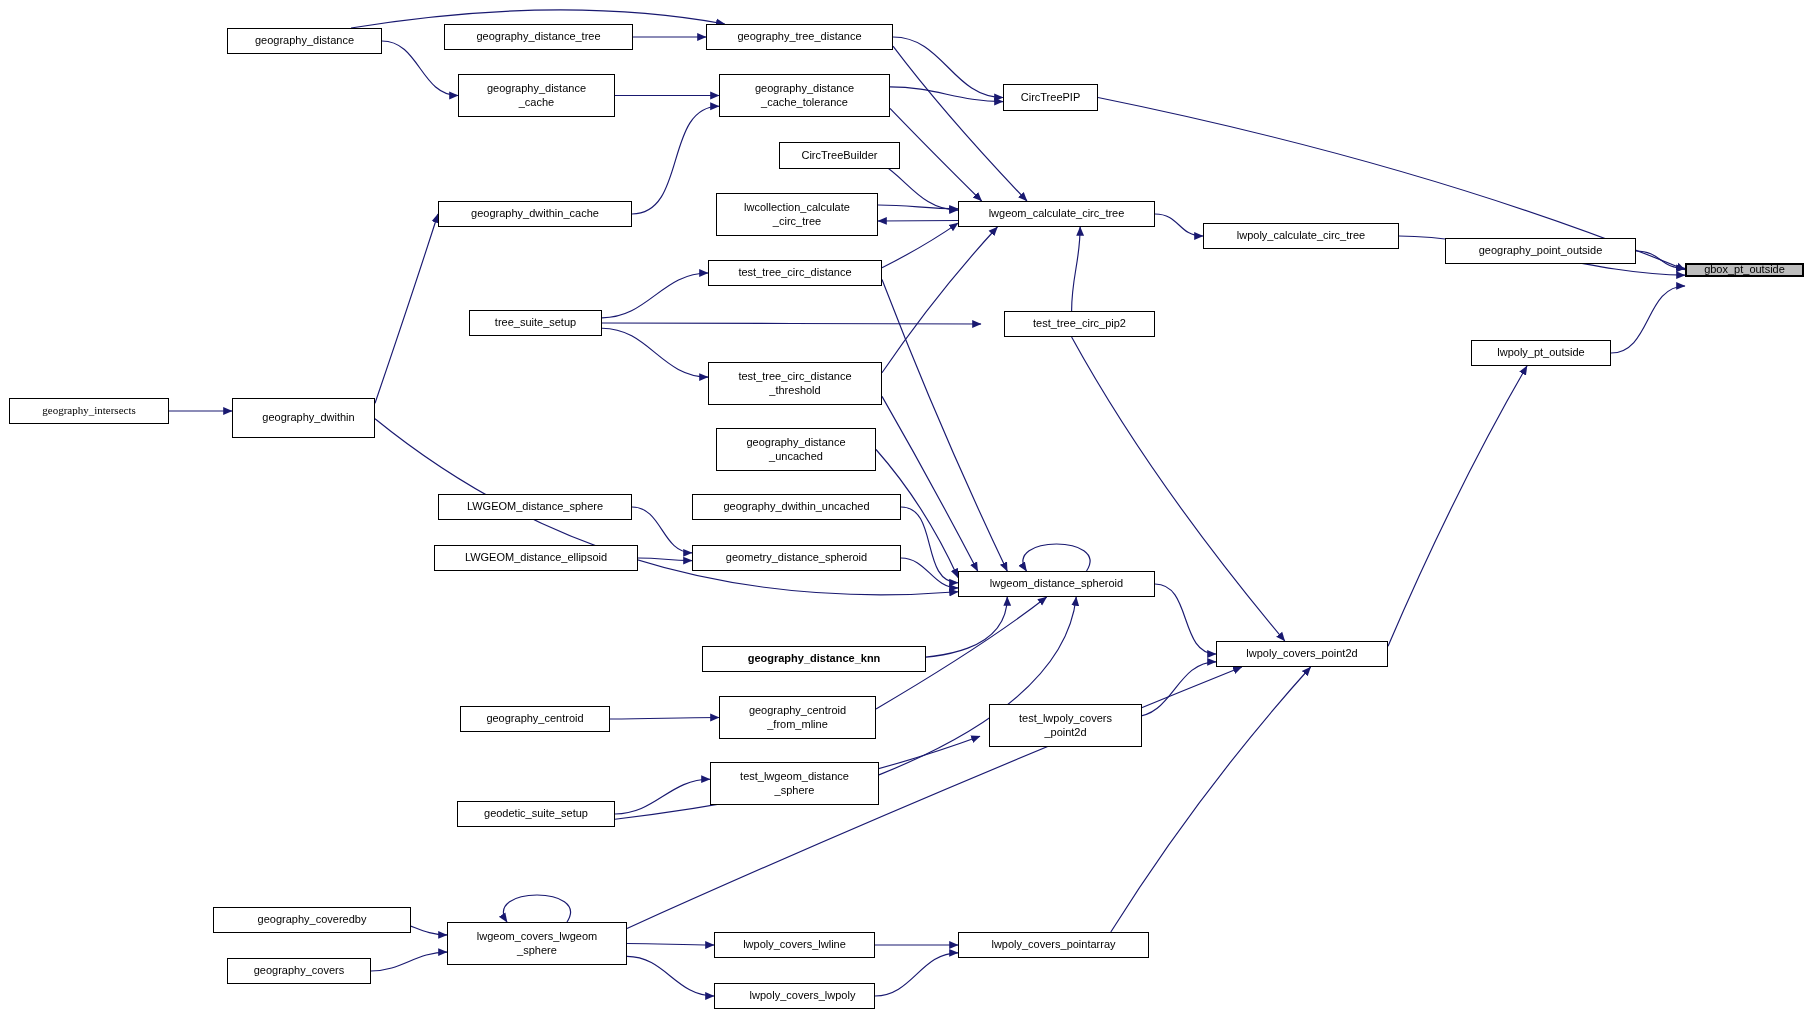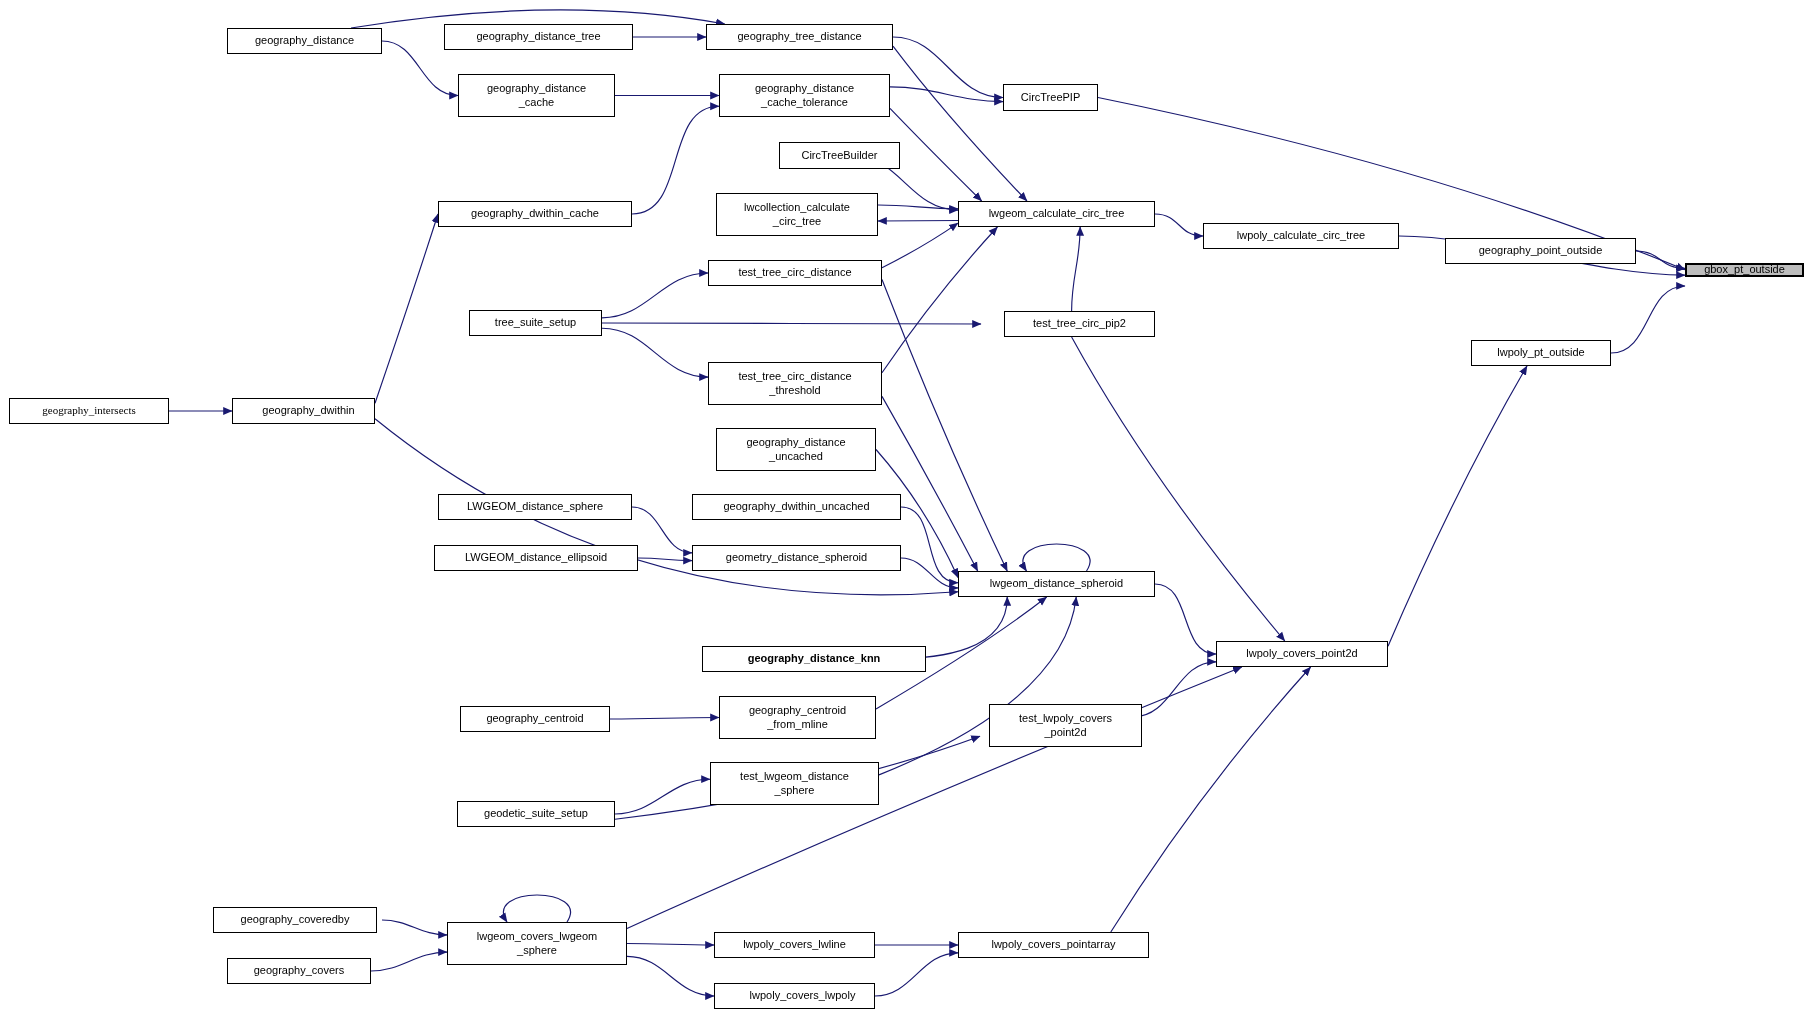--- a/index.html
+++ b/index.html
@@ -148,21 +148,21 @@
       <div class="node" style="left: 1471px; top: 340px; width: 140px; height: 26px;">
         <span>lwpoly_pt_outside</span>
       </div>
       <div class="node" style="left: 708px; top: 362px; width: 174px; height: 43px;">
         <span>test_tree_circ_distance</span>
         <span>_threshold</span>
       </div>
       <div class="node" style="left: 9px; top: 398px; width: 160px; height: 26px; font-family: Liberation Serif, serif;">
         <span>geography_intersects</span>
       </div>
-      <div class="node" style="left: 232px; top: 398px; width: 143px; height: 26px; padding-left: 10px;">
+      <div class="node" style="left: 232px; top: 398px; width: 143px; height: 40px; padding-left: 10px;">
         <span>geography_dwithin</span>
       </div>
       <div class="node" style="left: 716px; top: 428px; width: 160px; height: 43px;">
         <span>geography_distance</span>
         <span>_uncached</span>
       </div>
       <div class="node" style="left: 438px; top: 494px; width: 194px; height: 26px;">
         <span>LWGEOM_distance_sphere</span>
       </div>
       <div class="node" style="left: 692px; top: 494px; width: 209px; height: 26px;">
@@ -194,21 +194,21 @@
         <span>test_lwpoly_covers</span>
         <span>_point2d</span>
       </div>
       <div class="node" style="left: 710px; top: 762px; width: 169px; height: 43px;">
         <span>test_lwgeom_distance</span>
         <span>_sphere</span>
       </div>
       <div class="node" style="left: 457px; top: 801px; width: 158px; height: 26px;">
         <span>geodetic_suite_setup</span>
       </div>
-      <div class="node" style="left: 213px; top: 907px; width: 164px; height: 26px; text-align: center;">
+      <div class="node" style="left: 213px; top: 907px; width: 198px; height: 26px; text-align: center;">
         <span>geography_coveredby</span>
       </div>
       <div class="node" style="left: 447px; top: 922px; width: 180px; height: 43px;">
         <span>lwgeom_covers_lwgeom</span>
         <span>_sphere</span>
       </div>
       <div class="node" style="left: 227px; top: 958px; width: 144px; height: 26px;">
         <span>geography_covers</span>
       </div>
       <div class="node" style="left: 714px; top: 932px; width: 161px; height: 26px;">

